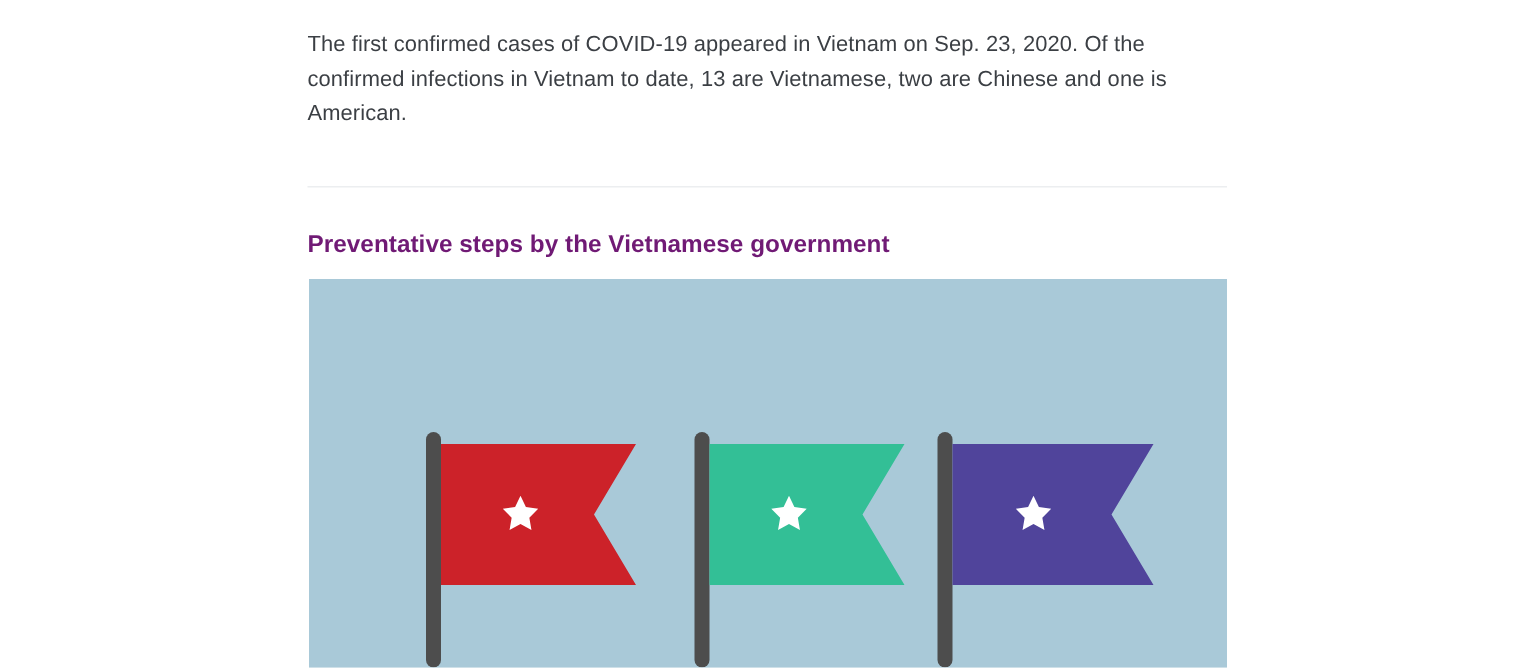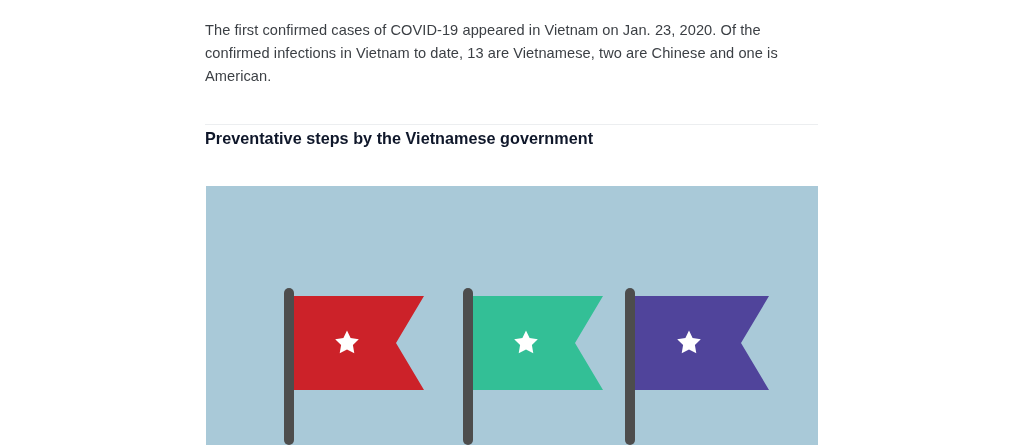--- a/index.html
+++ b/index.html
@@ -40,23 +40,23 @@
     left: 0;
     top: 124px;
     width: 613px;
     height: 1px;
     background: #eceef0;
   }
 
   #section-heading {
     position: absolute;
     left: 0;
-    top: 128px;
+    top: 153px;
     margin: 0;
-    color: #0f172a;
+    color: #701a75;
     font-size: 16.2px;
     line-height: 20px;
     font-weight: 700;
     letter-spacing: 0.002em;
     font-family: "Liberation Sans", sans-serif;
     white-space: nowrap;
   }
 
   
   #figure-panel {
@@ -72,21 +72,21 @@
     display: block;
     width: 612px;
     height: 259px;
   }
 </style>
 </head>
 <body>
 
 <div id="article">
 
-  <p id="para-1" class="para">The first confirmed cases of COVID-19 appeared in Vietnam on Jan. 23, 2020. Of the confirmed infections in Vietnam to date, 13 are Vietnamese, two are Chinese and one is American.</p>
+  <p id="para-1" class="para">The first confirmed cases of COVID-19 appeared in Vietnam on Sep. 23, 2020. Of the confirmed infections in Vietnam to date, 13 are Vietnamese, two are Chinese and one is American.</p>
 
 
   <div id="section-divider"></div>
 
   <h2 id="section-heading">Preventative steps by the Vietnamese government</h2>
 
   <div id="figure-panel">
     <svg id="figure-svg" viewBox="0 0 612 259" xmlns="http://www.w3.org/2000/svg">
 
       <rect x="0" y="0" width="612" height="259" fill="#a9c9d8"></rect>

